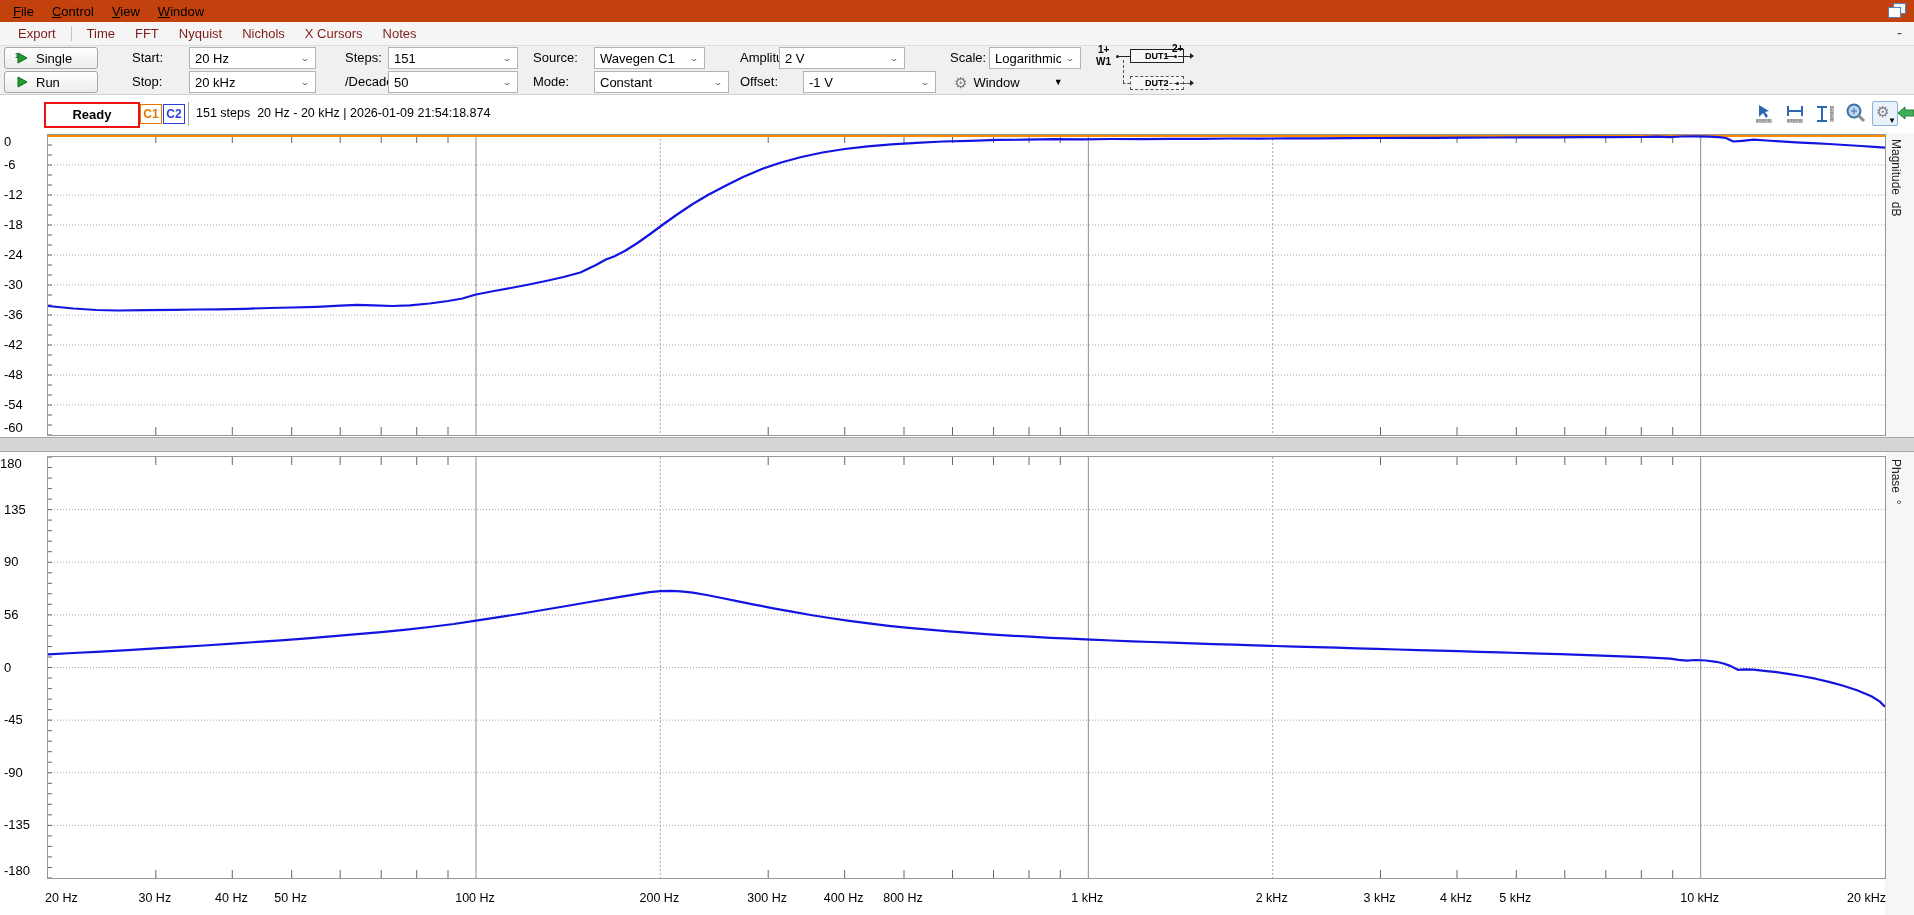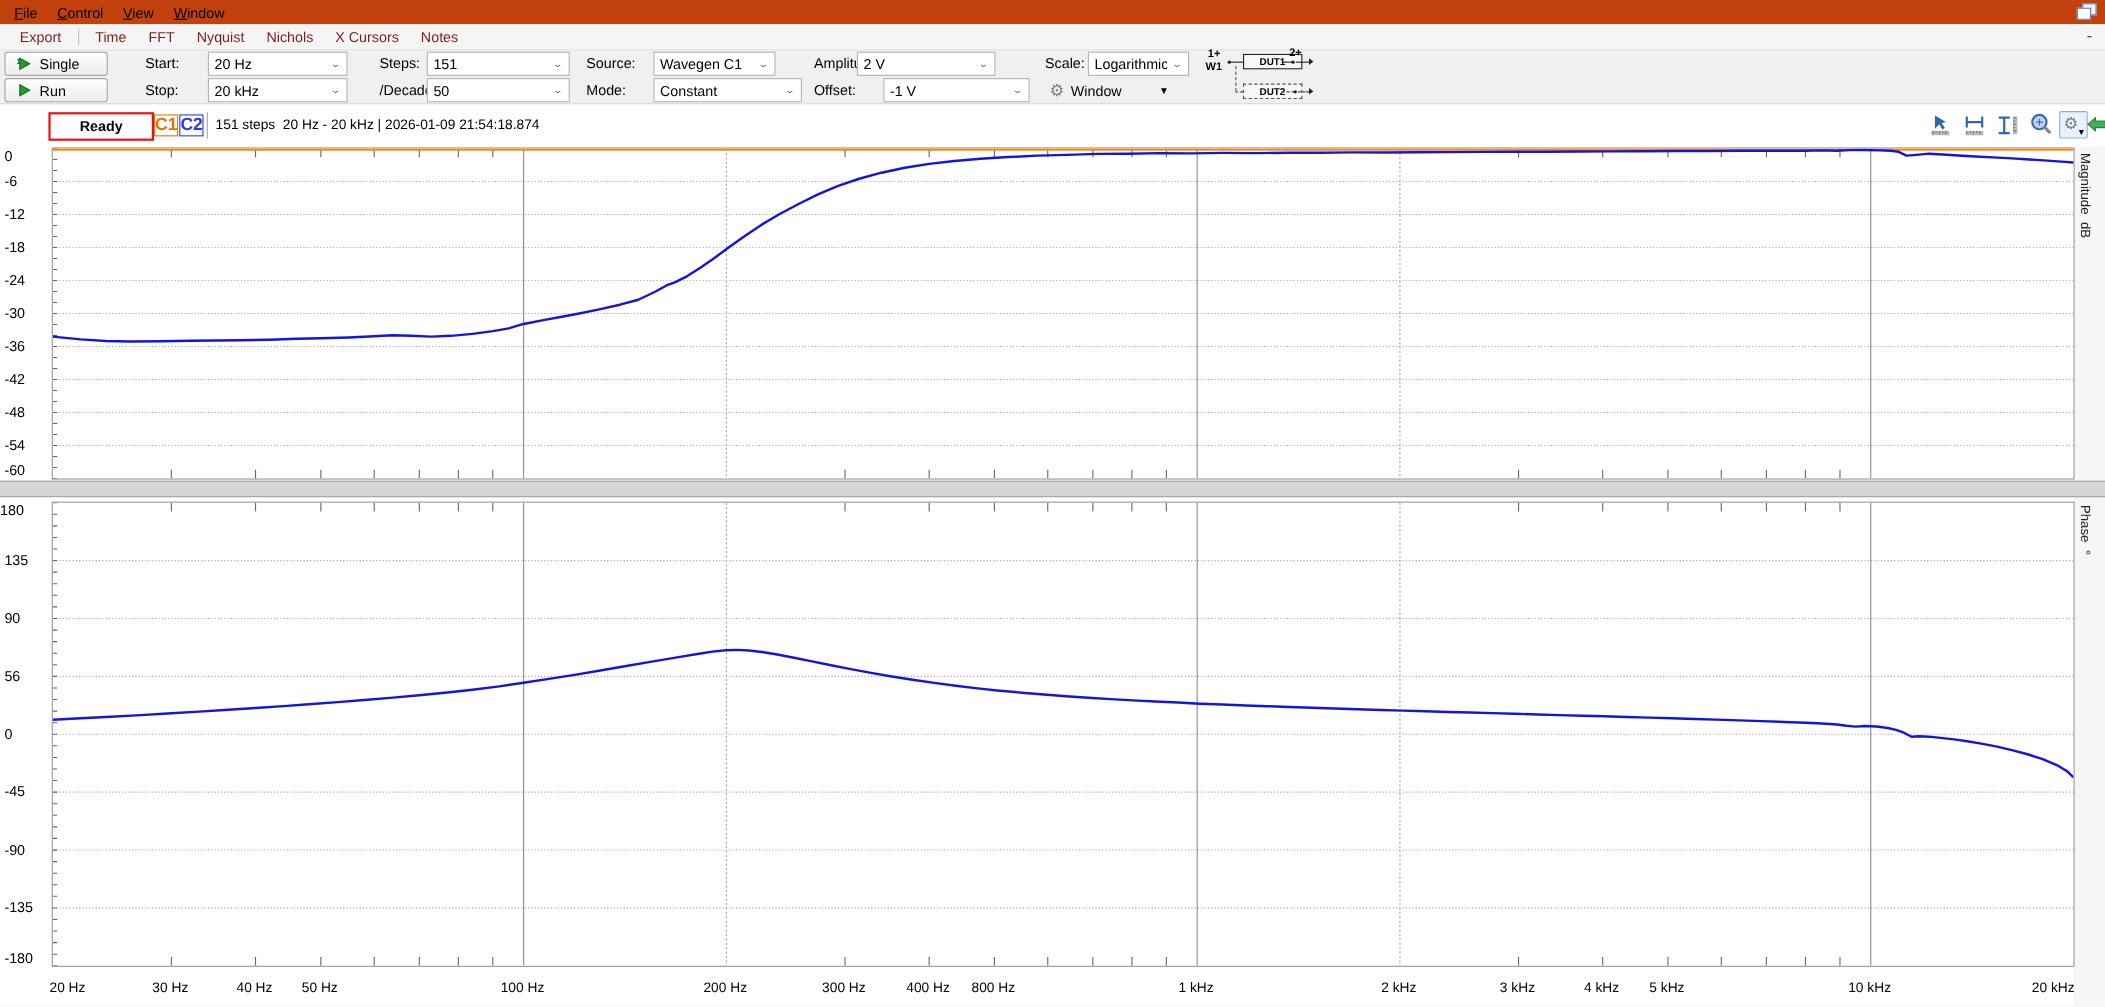--- a/index.html
+++ b/index.html
@@ -43,21 +43,21 @@
   .ddash{position:absolute;border-top:1px dashed #555;height:0}
   .dvdash{position:absolute;border-left:1px dashed #555;width:0}
   .dot{position:absolute;width:3px;height:3px;border-radius:2px;background:#222}
   .arrowr{position:absolute;width:0;height:0;border-left:4px solid #222;border-top:3px solid transparent;border-bottom:3px solid transparent}
   
   .chartbg{position:absolute;top:94px;left:0;right:0;bottom:0;background:#ffffff;border-top:1px solid #cfcfcf}
   .statusrow{position:absolute;top:95px;left:0;right:0;height:38px;background:#fff}
   .readybox{position:absolute;left:44px;top:7px;width:92px;height:22px;border:2px solid #ee1111;background:#fff;
             font-weight:bold;text-align:center;line-height:22px;font-size:13px}
   .cbox{position:absolute;top:9px;width:20px;height:18px;border:1px solid;background:#fff;font-weight:bold;
-        text-align:center;line-height:18px;font-size:16px}
+        text-align:center;line-height:18px;font-size:12px}
   .vsep{position:absolute;top:7px;width:1px;height:24px;background:#a8a8a8}
   .infotext{position:absolute;left:196px;top:9px;height:18px;line-height:18px;font-size:12.5px;white-space:pre}
   .hicon{position:absolute;width:22px;height:22px;cursor:default}
   .gearbtn{position:absolute;width:24px;height:23px;border:1px solid #8db0d8;background:#e9f1fa;border-radius:2px;cursor:default}
   .gearbtn .g{position:absolute;left:3px;top:1px;font-size:15px;color:#7d7d7d}
   .gearbtn .dd{position:absolute;right:1px;bottom:0px;font-size:8px;color:#000}
   .greenarrow{position:absolute;width:20px;height:20px;cursor:default}
   
   .plot{position:absolute;background:#fff;border:1px solid #979797}
   .ylab{position:absolute;font-size:13px;color:#000;white-space:nowrap}

